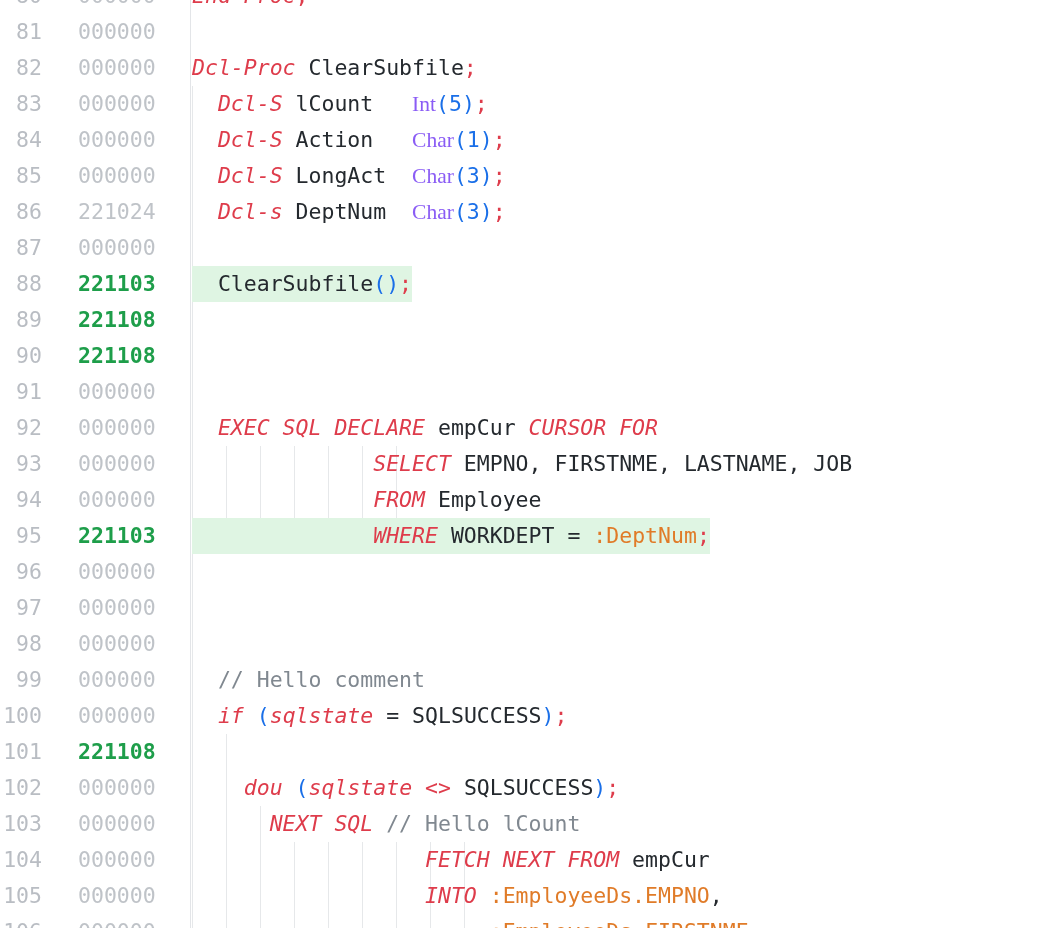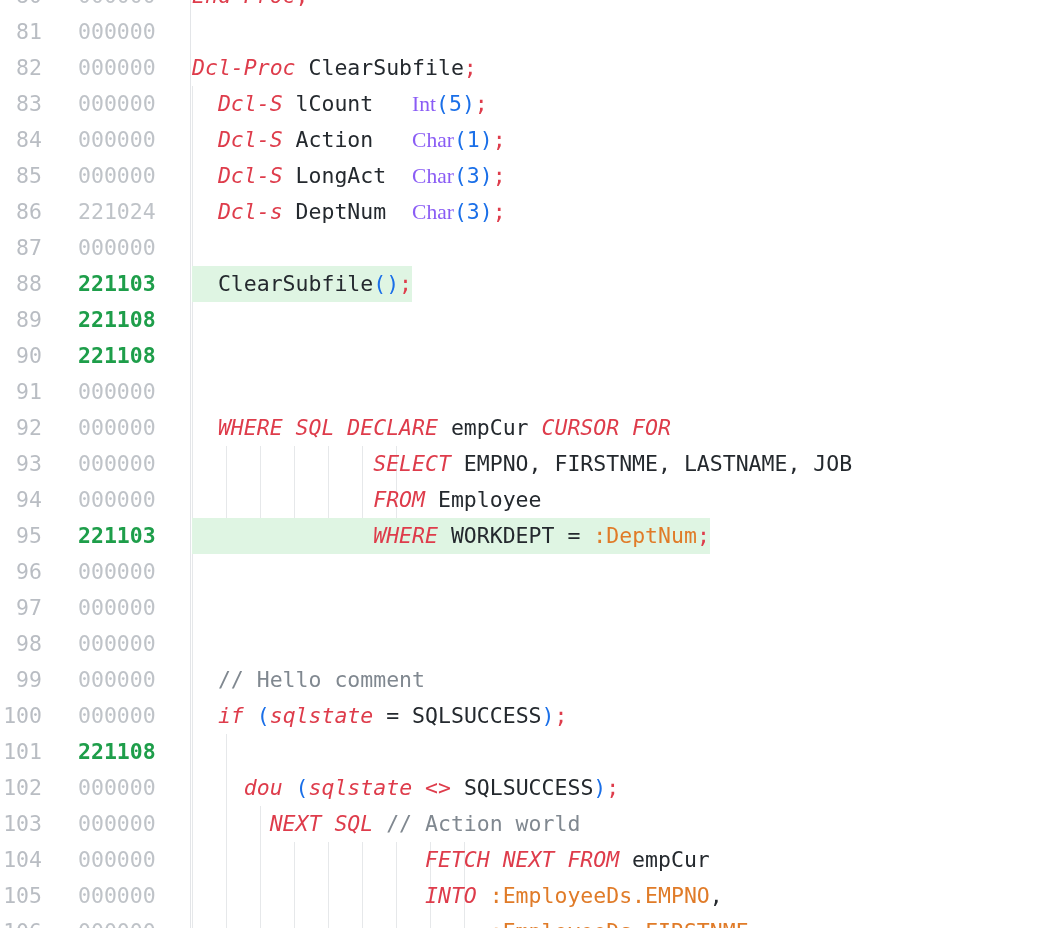--- a/index.html
+++ b/index.html
@@ -130,29 +130,29 @@
       <div class="line"><span class="ln">82</span><span class="date">000000</span><span class="code"><span><span class="kw">Dcl-Proc</span><span class="id"> ClearSubfile</span><span class="semi">;</span></span></span></div>
       <div class="line"><div class="guides"><i style="left: 0px;"></i></div><span class="ln">83</span><span class="date">000000</span><span class="code"><span><span class="id">  </span><span class="kw">Dcl-S</span><span class="id"> lCount   </span><span class="typ">Int</span><span class="pun">(</span><span class="num">5</span><span class="pun">)</span><span class="semi">;</span></span></span></div>
       <div class="line"><div class="guides"><i style="left: 0px;"></i></div><span class="ln">84</span><span class="date">000000</span><span class="code"><span><span class="id">  </span><span class="kw">Dcl-S</span><span class="id"> Action   </span><span class="typ">Char</span><span class="pun">(</span><span class="num">1</span><span class="pun">)</span><span class="semi">;</span></span></span></div>
       <div class="line"><div class="guides"><i style="left: 0px;"></i></div><span class="ln">85</span><span class="date">000000</span><span class="code"><span><span class="id">  </span><span class="kw">Dcl-S</span><span class="id"> LongAct  </span><span class="typ">Char</span><span class="pun">(</span><span class="num">3</span><span class="pun">)</span><span class="semi">;</span></span></span></div>
       <div class="line"><div class="guides"><i style="left: 0px;"></i></div><span class="ln">86</span><span class="date">221024</span><span class="code"><span><span class="id">  </span><span class="kw">Dcl-s</span><span class="id"> DeptNum  </span><span class="typ">Char</span><span class="pun">(</span><span class="num">3</span><span class="pun">)</span><span class="semi">;</span></span></span></div>
       <div class="line"><div class="guides"><i style="left: 0px;"></i></div><span class="ln">87</span><span class="date">000000</span><span class="code"><span></span></span></div>
       <div class="line"><div class="guides"><i style="left: 0px;"></i></div><span class="ln">88</span><span class="date changed">221103</span><span class="code"><span class="hl"><span><span class="id">  ClearSubfile</span><span class="pun">()</span><span class="semi">;</span></span></span></span></div>
       <div class="line"><div class="guides"><i style="left: 0px;"></i></div><span class="ln">89</span><span class="date changed">221108</span></div>
       <div class="line"><div class="guides"><i style="left: 0px;"></i></div><span class="ln">90</span><span class="date changed">221108</span></div>
       <div class="line"><div class="guides"><i style="left: 0px;"></i></div><span class="ln">91</span><span class="date">000000</span><span class="code"><span></span></span></div>
-      <div class="line"><div class="guides"><i style="left: 0px;"></i></div><span class="ln">92</span><span class="date">000000</span><span class="code"><span><span class="id">  </span><span class="kw">WHERE SQL DECLARE</span><span class="id"> empCur </span><span class="kw">CURSOR FOR</span></span></span></div>
+      <div class="line"><div class="guides"><i style="left: 0px;"></i></div><span class="ln">92</span><span class="date">000000</span><span class="code"><span><span class="id">  </span><span class="kw">EXEC SQL DECLARE</span><span class="id"> empCur </span><span class="kw">CURSOR FOR</span></span></span></div>
       <div class="line"><div class="guides"><i style="left: 0px;"></i><i style="left: 34px;"></i><i style="left: 68px;"></i><i style="left: 102px;"></i><i style="left: 136px;"></i><i style="left: 170px;"></i><i style="left: 204px;"></i></div><span class="ln">93</span><span class="date">000000</span><span class="code"><span><span class="id">              </span><span class="kw">SELECT</span><span class="id"> EMPNO, FIRSTNME, LASTNAME, JOB</span></span></span></div>
       <div class="line"><div class="guides"><i style="left: 0px;"></i><i style="left: 34px;"></i><i style="left: 68px;"></i><i style="left: 102px;"></i><i style="left: 136px;"></i><i style="left: 170px;"></i><i style="left: 204px;"></i></div><span class="ln">94</span><span class="date">000000</span><span class="code"><span><span class="id">              </span><span class="kw">FROM</span><span class="id"> Employee</span></span></span></div>
       <div class="line"><div class="guides"><i style="left: 0px;"></i><i style="left: 34px;"></i><i style="left: 68px;"></i><i style="left: 102px;"></i><i style="left: 136px;"></i><i style="left: 170px;"></i><i style="left: 204px;"></i></div><span class="ln">95</span><span class="date changed">221103</span><span class="code"><span class="hl"><span><span class="id">              </span><span class="kw">WHERE</span><span class="id"> WORKDEPT </span><span class="op">=</span><span class="id"> </span><span class="host">:DeptNum</span><span class="semi">;</span></span></span></span></div>
       <div class="line"><div class="guides"><i style="left: 0px;"></i></div><span class="ln">96</span><span class="date">000000</span><span class="code"><span></span></span></div>
       <div class="line"><div class="guides"><i style="left: 0px;"></i></div><span class="ln">97</span><span class="date">000000</span></div>
       <div class="line"><div class="guides"><i style="left: 0px;"></i></div><span class="ln">98</span><span class="date">000000</span><span class="code"><span></span></span></div>
       <div class="line"><div class="guides"><i style="left: 0px;"></i></div><span class="ln">99</span><span class="date">000000</span><span class="code"><span><span class="cmt">  // Hello comment</span></span></span></div>
       <div class="line"><div class="guides"><i style="left: 0px;"></i></div><span class="ln">100</span><span class="date">000000</span><span class="code"><span><span class="id">  </span><span class="kw">if</span><span class="id"> </span><span class="pun">(</span><span class="kw">sqlstate</span><span class="id"> </span><span class="op">=</span><span class="id"> SQLSUCCESS</span><span class="pun">)</span><span class="semi">;</span></span></span></div>
       <div class="line"><div class="guides"><i style="left: 0px;"></i><i style="left: 34px;"></i></div><span class="ln">101</span><span class="date changed">221108</span><span class="code"><span></span></span></div>
       <div class="line"><div class="guides"><i style="left: 0px;"></i><i style="left: 34px;"></i></div><span class="ln">102</span><span class="date">000000</span><span class="code"><span><span class="id">    </span><span class="kw">dou</span><span class="id"> </span><span class="pun">(</span><span class="kw">sqlstate</span><span class="id"> </span><span class="opr">&lt;&gt;</span><span class="id"> SQLSUCCESS</span><span class="pun">)</span><span class="semi">;</span></span></span></div>
-      <div class="line"><div class="guides"><i style="left: 0px;"></i><i style="left: 34px;"></i><i style="left: 68px;"></i></div><span class="ln">103</span><span class="date">000000</span><span class="code"><span><span class="id">      </span><span class="kw">NEXT SQL</span><span class="cmt"> // Action world</span></span></span></div>
+      <div class="line"><div class="guides"><i style="left: 0px;"></i><i style="left: 34px;"></i><i style="left: 68px;"></i></div><span class="ln">103</span><span class="date">000000</span><span class="code"><span><span class="id">      </span><span class="kw">NEXT SQL</span><span class="cmt"> // Hello lCount</span></span></span></div>
       <div class="line"><div class="guides"><i style="left: 0px;"></i><i style="left: 34px;"></i><i style="left: 68px;"></i><i style="left: 102px;"></i><i style="left: 136px;"></i><i style="left: 170px;"></i><i style="left: 204px;"></i><i style="left: 238px;"></i><i style="left: 272px;"></i></div><span class="ln">104</span><span class="date">000000</span><span class="code"><span><span class="id">                  </span><span class="kw">FETCH NEXT FROM</span><span class="id"> empCur</span></span></span></div>
       <div class="line"><div class="guides"><i style="left: 0px;"></i><i style="left: 34px;"></i><i style="left: 68px;"></i><i style="left: 102px;"></i><i style="left: 136px;"></i><i style="left: 170px;"></i><i style="left: 204px;"></i><i style="left: 238px;"></i><i style="left: 272px;"></i></div><span class="ln">105</span><span class="date">000000</span><span class="code"><span><span class="id">                  </span><span class="kw">INTO</span><span class="id"> </span><span class="host">:EmployeeDs.EMPNO</span><span class="id">,</span></span></span></div>
       <div class="line"><div class="guides"><i style="left: 0px;"></i><i style="left: 34px;"></i><i style="left: 68px;"></i><i style="left: 102px;"></i><i style="left: 136px;"></i><i style="left: 170px;"></i><i style="left: 204px;"></i><i style="left: 238px;"></i><i style="left: 272px;"></i></div><span class="ln">106</span><span class="date">000000</span><span class="code"><span><span class="id">                       </span><span class="host">:EmployeeDs.FIRSTNME</span><span class="id">,</span></span></span></div>
     </div>
 </div>
 
 </body></html>

